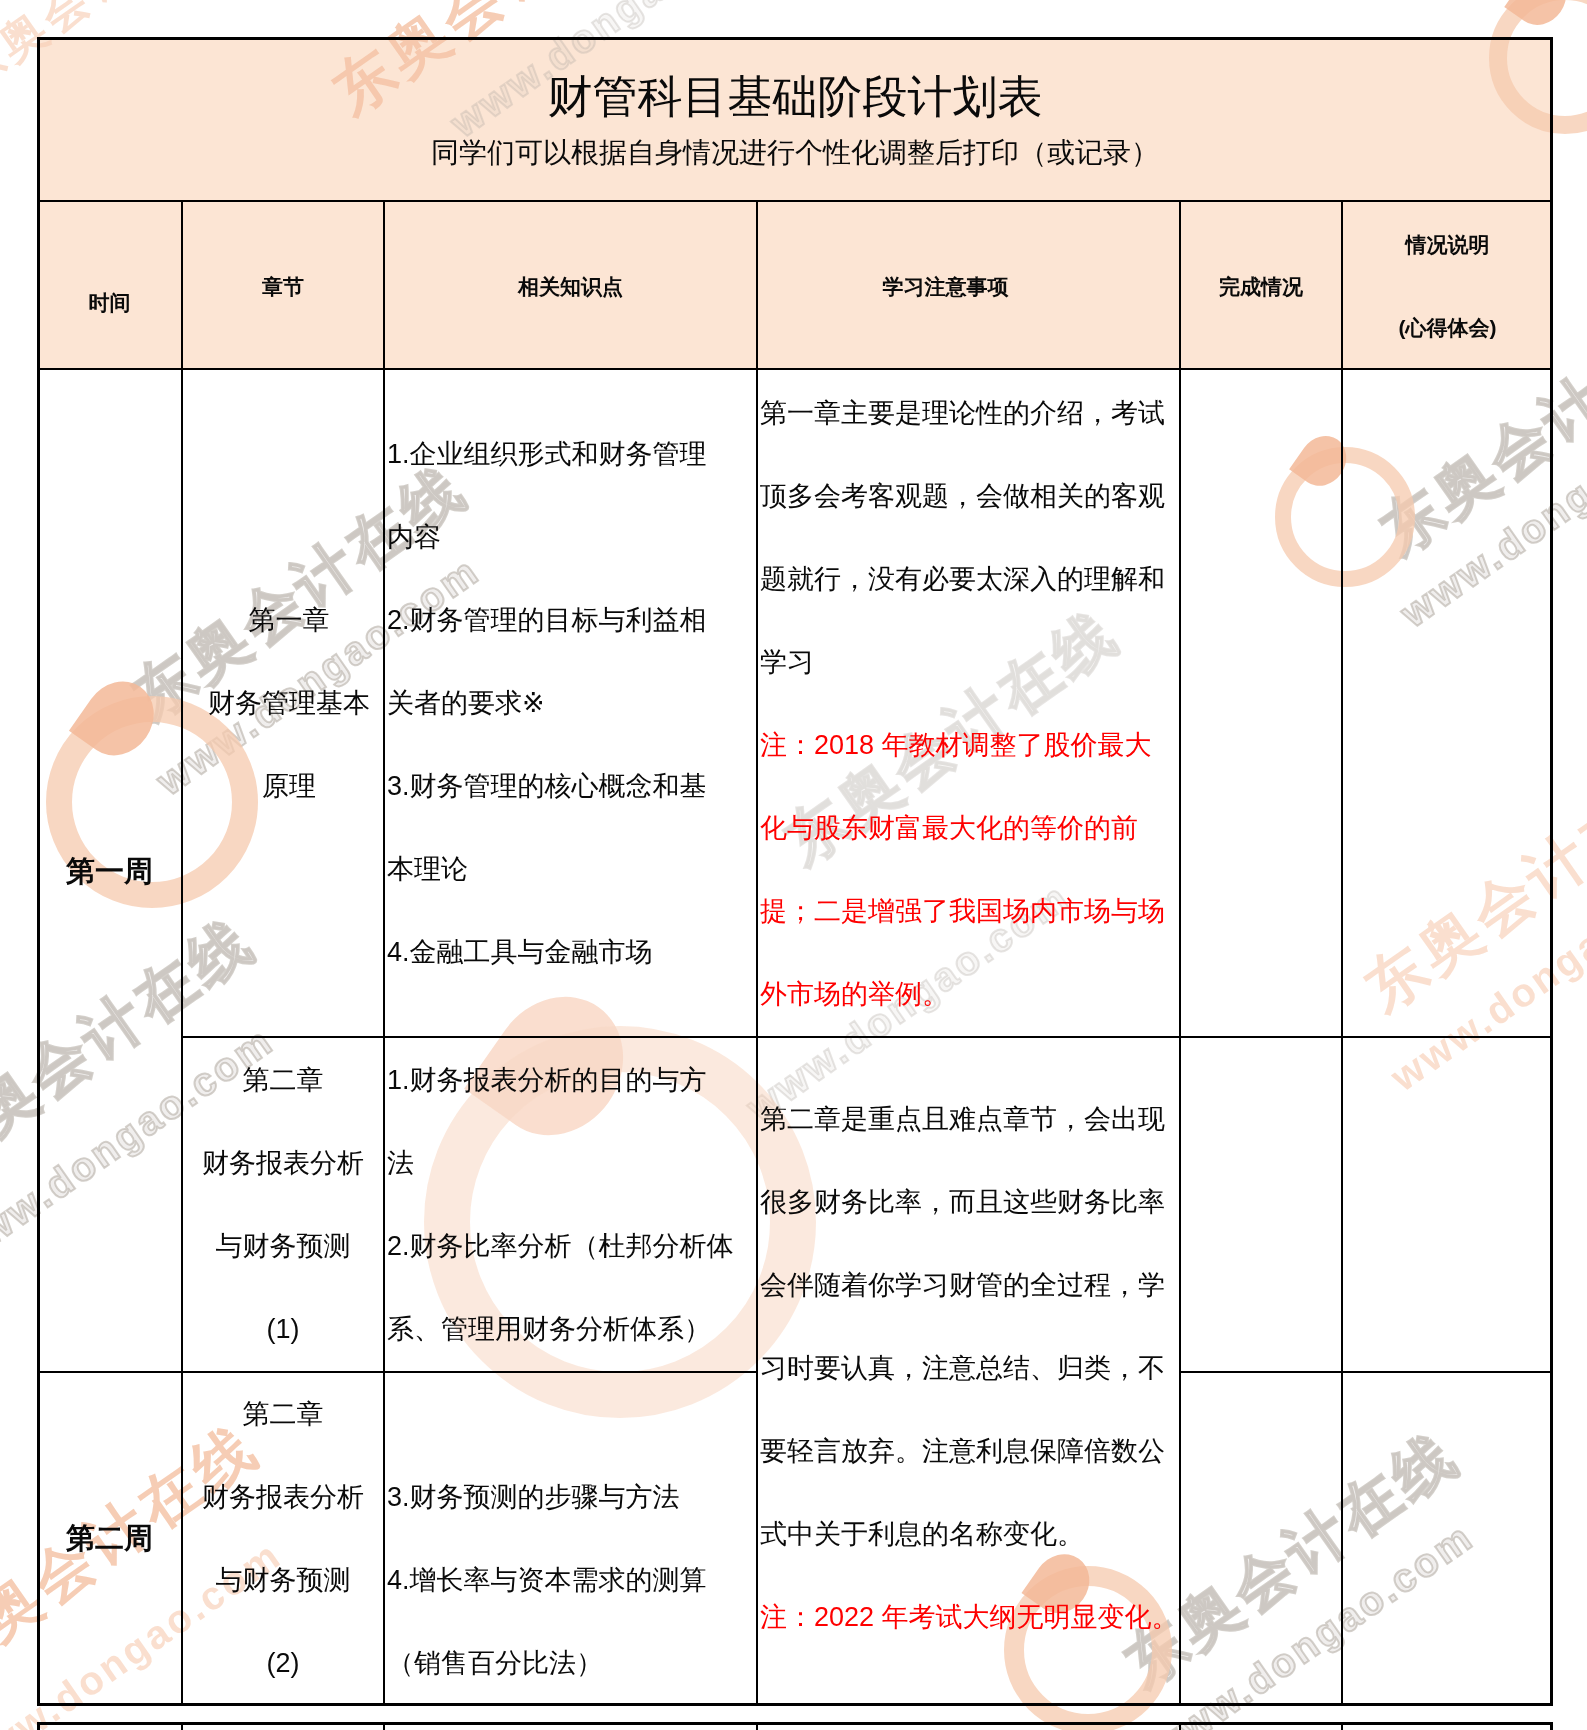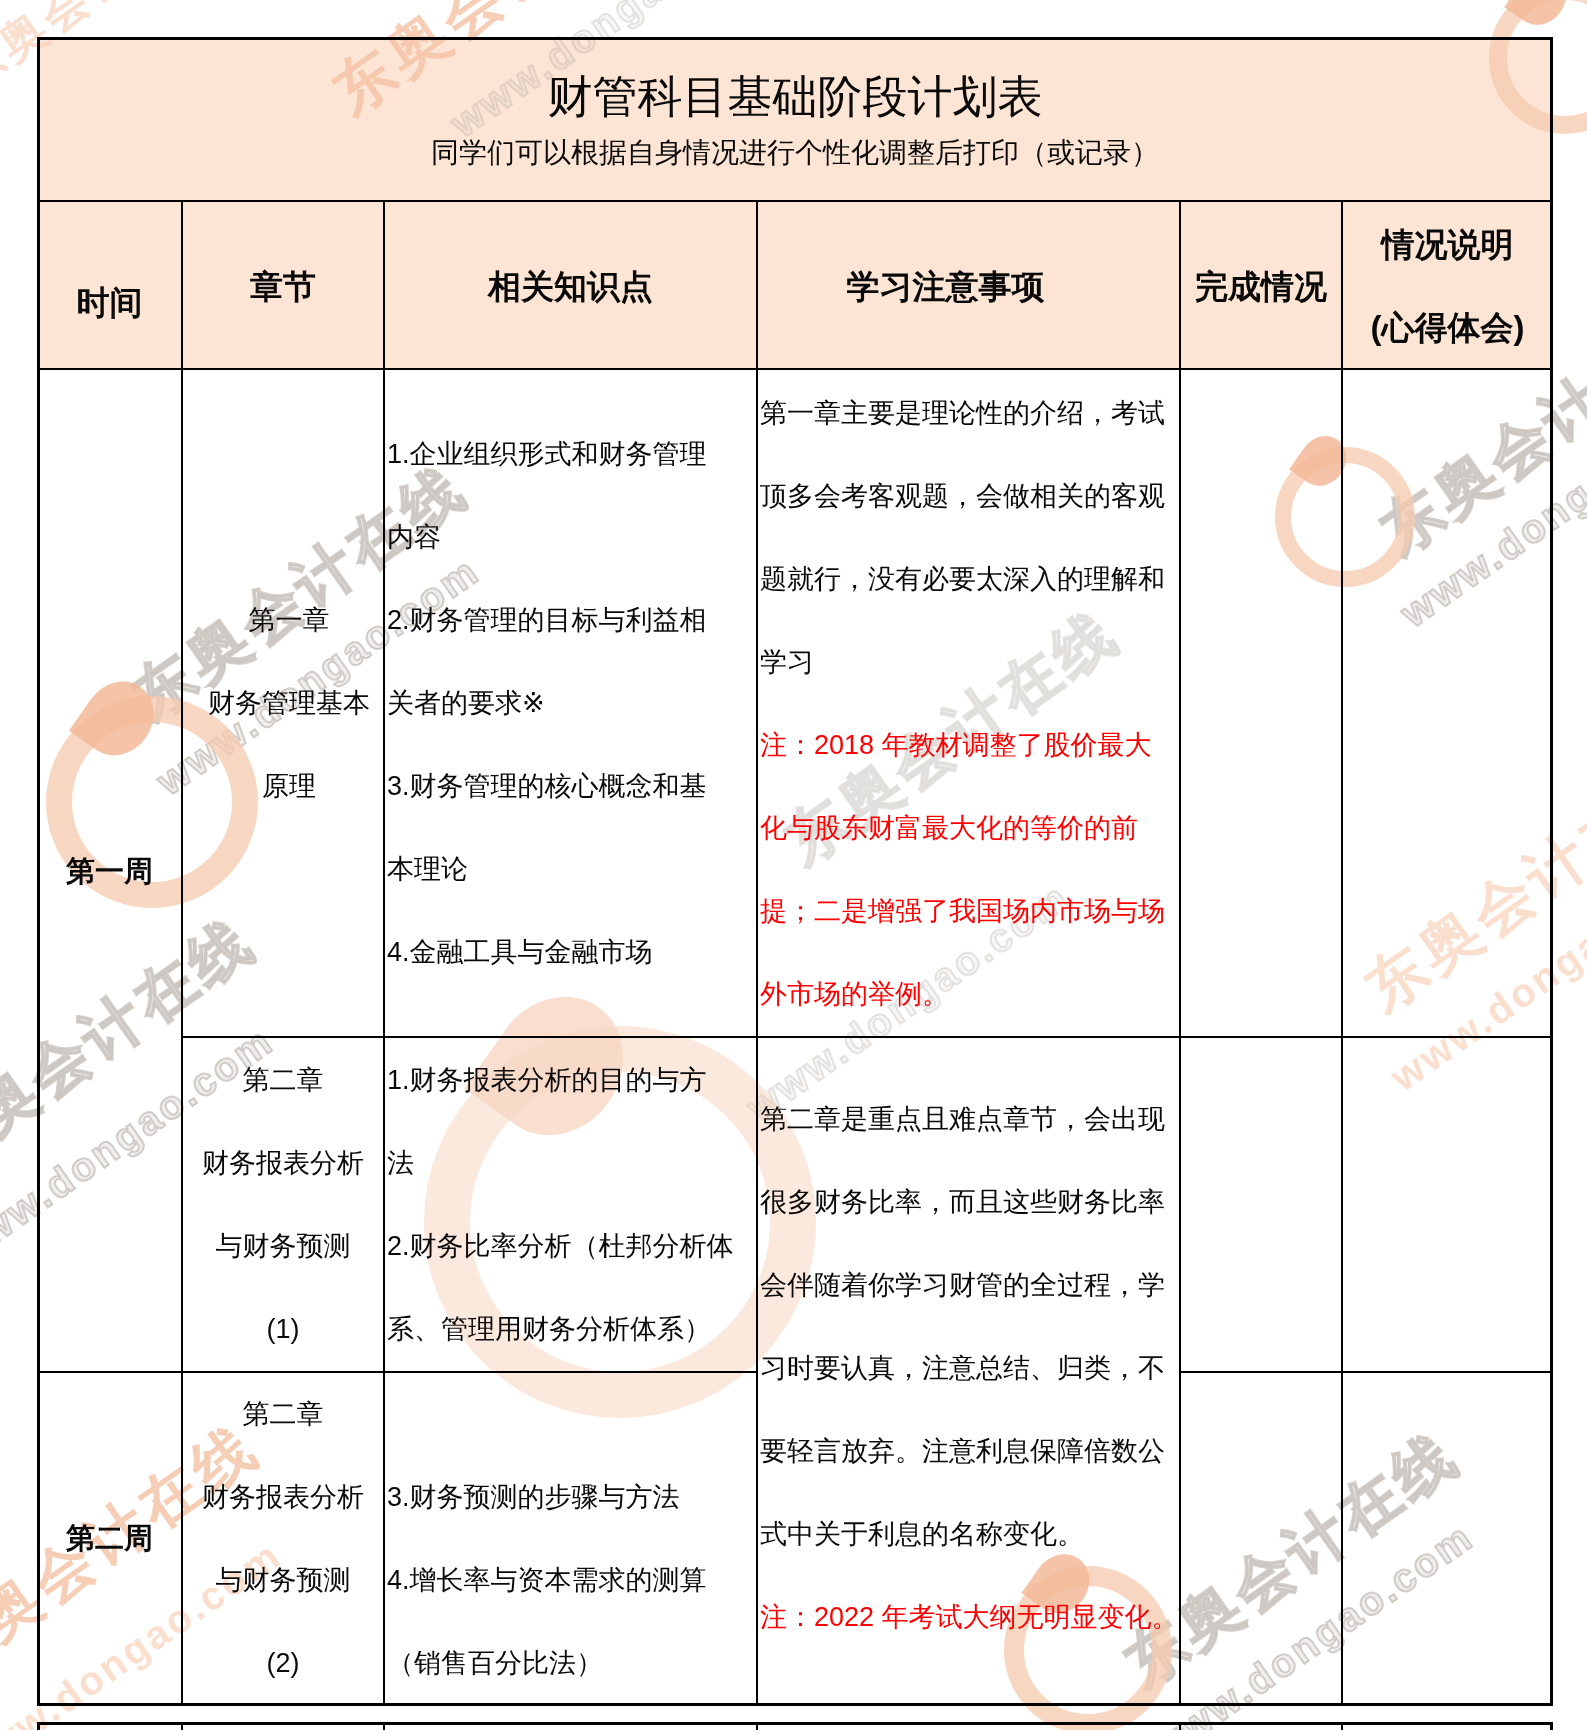--- a/index.html
+++ b/index.html
@@ -25,21 +25,21 @@
   .doc-subtitle{
     position:absolute;left:39px;top:131px;width:1512px;height:44px;
     line-height:44px;text-align:center;font-size:28px;
   }
   .cell{
     position:absolute;display:flex;flex-direction:column;
     justify-content:center;align-items:center;
     font-size:27px;text-align:center;
   }
   .cell.left{align-items:flex-start;text-align:left;padding-left:3px;box-sizing:border-box;}
-  .cell.hdr{font-weight:bold;font-size:33px;}
+  .cell.hdr{font-weight:bold;font-size:21px;}
   .cell.week{font-weight:bold;font-size:29px;}
   .tline{height:83px;line-height:83px;white-space:nowrap;}
   .tline.red{color:#fe0000;}
   .notes-group{display:block;}
   
   .wm{
     position:absolute;white-space:nowrap;
     transform:translate(-50%,-50%) rotate(-35deg);
     pointer-events:none;font-weight:bold;letter-spacing:5px;
   }

